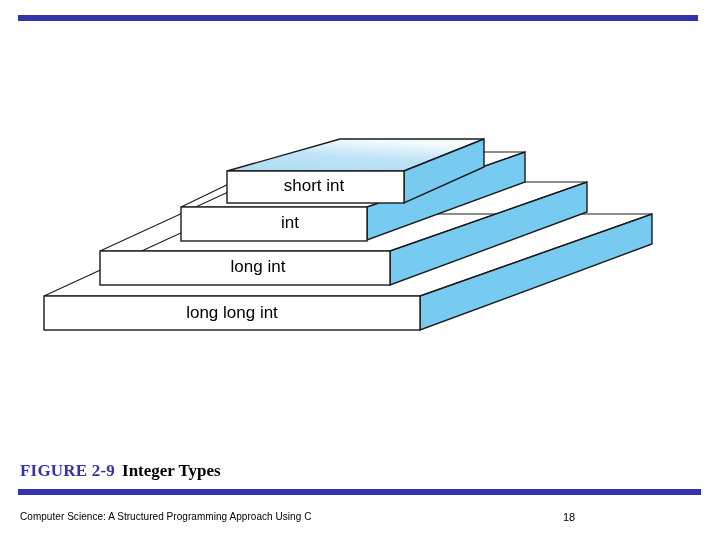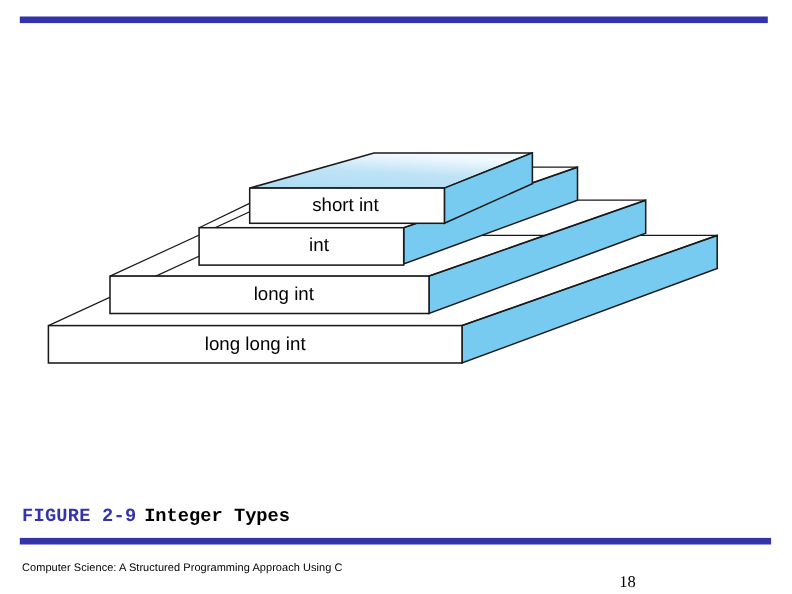--- a/index.html
+++ b/index.html
@@ -39,21 +39,21 @@
     position: absolute;
     left: 0px;
     top: 120px;
     width: 720px;
     height: 230px;
   }
   .caption {
     position: absolute;
     left: 20px;
     top: 461px;
-    font-family: Liberation Mono, monospace;
+    font-family: Liberation Serif, serif;
     font-size: 17px;
     font-weight: bold;
     white-space: nowrap;
   }
   .caption .fig-label {
     color: #3333AA;
     letter-spacing: 0.2px;
   }
   .caption .fig-title {
     color: #000000;
@@ -65,23 +65,23 @@
     top: 511px;
     font-family: "Liberation Sans", sans-serif;
     font-size: 10px;
     color: #000000;
     letter-spacing: 0.05px;
     white-space: nowrap;
   }
   .footer-page {
     position: absolute;
     left: 563px;
-    top: 522px;
-    font-family: Liberation Serif, serif;
-    font-size: 15px;
+    top: 511px;
+    font-family: Liberation Sans, sans-serif;
+    font-size: 11px;
     color: #000000;
   }
   svg text.step-label {
     font-family: "Liberation Sans", sans-serif;
     font-size: 17px;
     fill: #000000;
     text-anchor: middle;
     dominant-baseline: middle;
   }
 </style>

